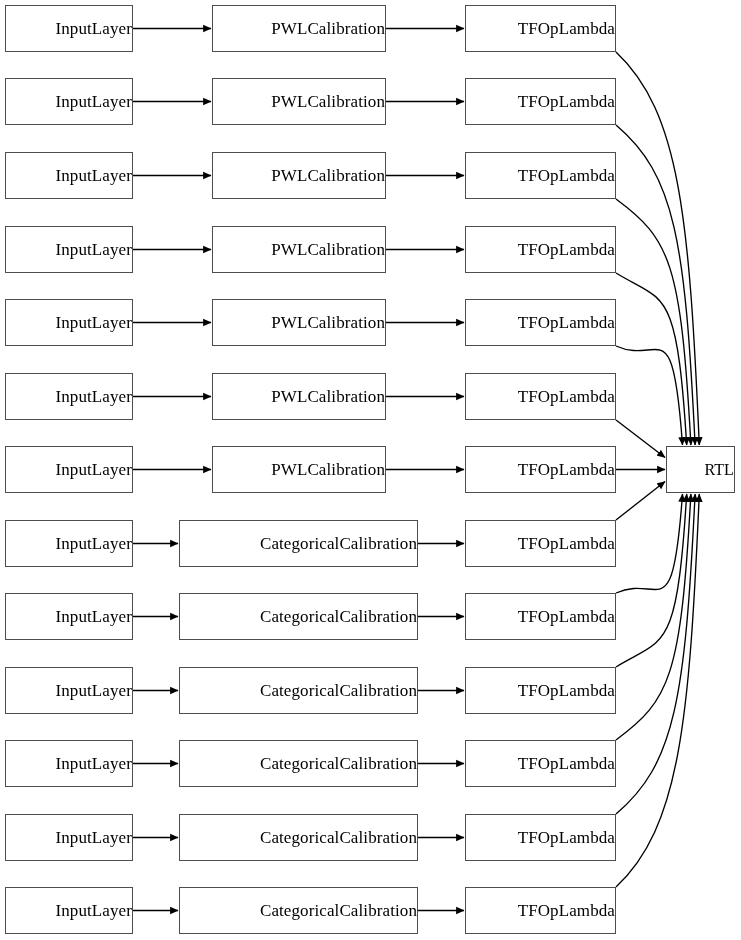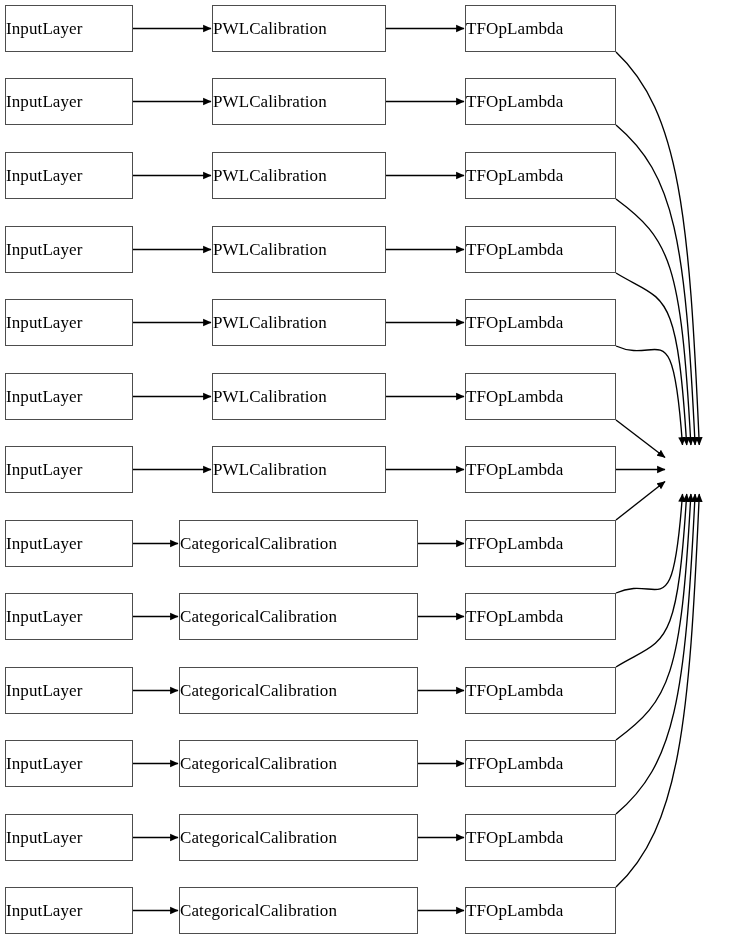--- a/index.html
+++ b/index.html
@@ -33,21 +33,21 @@
     width: 741px;
     height: 940px;
   }
   .node {
     position: absolute;
     box-sizing: border-box;
     border: 1.3px solid #4d4d4d;
     background: #ffffff;
     display: flex;
     align-items: center;
-    justify-content: flex-start;
+    justify-content: flex-end;
     overflow: hidden;
   }
   .node-label {
     font-family: "Liberation Serif", "DejaVu Serif", serif;
     font-size: 17px;
     line-height: 1;
     color: #000000;
     white-space: nowrap;
     letter-spacing: 0.1px;
   }
@@ -222,15 +222,18 @@
       </div>
       <div class="node" style="left: 5px; top: 887px; width: 128px; height: 47px;">
         <span class="node-label">InputLayer</span>
       </div>
       <div class="node" style="left: 179px; top: 887px; width: 239px; height: 47px;">
         <span class="node-label">CategoricalCalibration</span>
       </div>
       <div class="node" style="left: 465px; top: 887px; width: 151px; height: 47px;">
         <span class="node-label">TFOpLambda</span>
       </div>
+      <div class="node node-rtl" style="left: 666px; top: 446px; width: 69px; height: 47px;">
+        <span class="node-label">RTL</span>
+      </div>
     </div>
 
 </div>
 
 </body></html>

